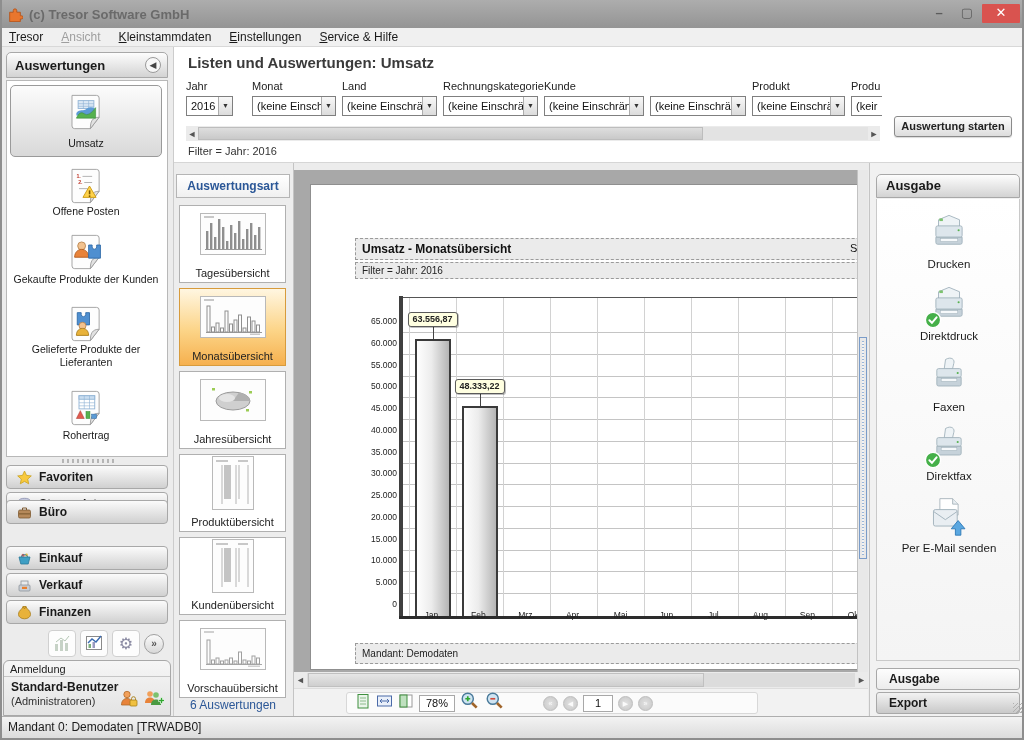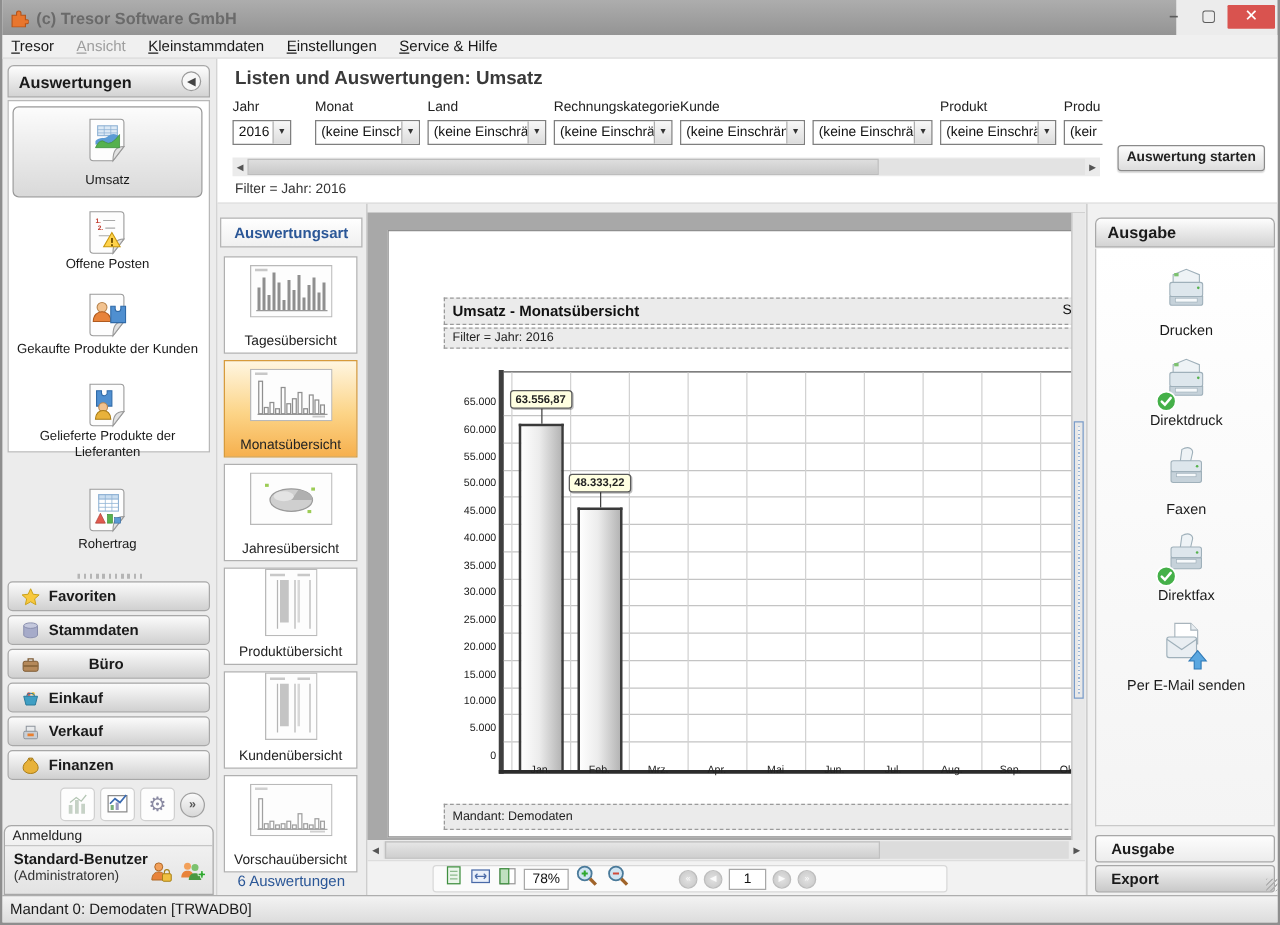--- a/index.html
+++ b/index.html
@@ -1,41 +1,41 @@
 <!DOCTYPE html>
 <html style="--accent-orange: #f6b04e; --header-blue: #2b5797; --close-red: #d9534f; --callout-bg: #ffffe1;"><head>
 <meta charset="utf-8">
 <style>
   * { margin:0; padding:0; box-sizing:border-box; }
   html,body { width:1024px; height:740px; font-family:"Liberation Sans","DejaVu Sans",sans-serif; }
   .window { position:relative; width:1024px; height:740px; background:#ececec; overflow:hidden;
             border:2px solid #8e8e8e; border-top:none; }
   
-  .titlebar { position:absolute; left:-2px; top:0; width:941px; height:28px;
+  .titlebar { position:absolute; left:-2px; top:0; width:1024px; height:28px;
               background:linear-gradient(#adadad,#949494); display:flex; align-items:center; }
   .titlebar .apptitle { color:#6a6a6a; font-weight:bold; font-size:13px; margin-left:6px; }
   .titlebar .wintitle { position:absolute; left:50%; transform:translateX(-50%); color:#6a6a6a; font-weight:bold; font-size:13px; }
   .appicon { width:16px; height:16px; margin-left:7px; }
   .winbtn { position:absolute; top:4px; width:22px; height:19px; text-align:center; line-height:17px;
             color:#5c5c5c; font-size:13px; font-weight:bold; cursor:default; }
   .winbtn.close { width:38px; background:var(--close-red,#d9534f); color:#fff; border-radius:1px; }
   
   .menubar { position:absolute; left:-2px; top:28px; width:1024px; height:19px; background:#f0f0f0;
              border-bottom:1px solid #d8d8d8; display:flex; align-items:center; font-size:12px; }
   .menu-item { padding:1px 9px; color:#1a1a1a; }
   .menu-item.disabled { color:#9e9e9e; }
   .menu-item u { text-decoration:underline; }
   
   .sidebar { position:absolute; left:0; top:47px; width:172px; height:669px; background:#ececec; border-right:1px solid #cccccc; }
   .sb-header { position:absolute; left:4px; top:5px; width:162px; height:26px; border:1px solid #a8a8a8;
                border-radius:5px 5px 0 0; background:linear-gradient(#fdfdfd,#d3d3d3); display:flex; align-items:center; }
   .sb-header span.t { font-size:13px; font-weight:bold; color:#1a1a1a; margin-left:8px; flex:1; }
   .collapse-btn { width:16px; height:16px; border:1px solid #9a9a9a; border-radius:50%; background:#f7f7f7;
                   font-size:9px; line-height:14px; text-align:center; color:#444; margin-right:6px; }
-  .sb-panel { position:absolute; left:4px; top:33px; width:162px; height:282px; background:#ffffff; border:1px solid #b8b8b8; }
+  .sb-panel { position:absolute; left:4px; top:33px; width:162px; height:377px; background:#ffffff; border:1px solid #b8b8b8; }
   .sb-item { position:absolute; left:2px; width:154px; text-align:center; }
   .sb-item .lbl { font-size:10.5px; color:#1a1a1a; line-height:1.25; }
   .sb-item.selected { left:3px; width:152px; border:1px solid #9a9a9a; border-radius:5px;
                       background:linear-gradient(#fcfcfc,#d9d9d9); padding:5px 0 6px 0; }
   .sb-splitter { position:absolute; left:60px; top:412px; width:52px; height:4px;
                  background:repeating-linear-gradient(90deg,#b5b5b5 0 2px,transparent 2px 5px); }
   .sb-section { position:absolute; left:4px; width:162px; height:24px; border:1px solid #a8a8a8; border-radius:4px;
                 background:linear-gradient(#fbfbfb,#d0d0d0); display:flex; align-items:center; }
   .sb-section .ic { margin:0 7px 0 10px; display:flex; }
   .sb-section .lbl { font-size:12px; font-weight:bold; color:#1a1a1a; }
@@ -241,21 +241,21 @@
         </div>
         <div class="sb-section" style="top: 445px;">
           <div class="ic">
             <svg width="15" height="15" viewBox="0 0 15 15">
               <path d="M2 3.5 v7.5 c0 1.2 2.5 2.2 5.5 2.2 s5.5 -1 5.5 -2.2 V3.5" fill="#a6abc9" stroke="#8a8fae" stroke-width=".8"></path>
               <ellipse cx="7.5" cy="3.5" rx="5.5" ry="2.2" fill="#c4c8dd" stroke="#8a8fae" stroke-width=".8"></ellipse>
             </svg>
           </div>
           <div class="lbl">Stammdaten</div>
         </div>
-        <div class="sb-section" style="top: 472px; gap: 32px;">
+        <div class="sb-section" style="top: 453px;">
           <div class="ic">
             <svg width="15" height="15" viewBox="0 0 15 15">
               <path d="M5.5 5 v-2 h4 v2" fill="none" stroke="#7d5a33" stroke-width="1"></path>
               <rect x="1.5" y="5" width="12" height="8" rx="1.5" fill="#b5895a" stroke="#7d5a33" stroke-width=".8"></rect>
               <rect x="1.5" y="8" width="12" height="1.6" fill="#8f6a3e"></rect>
             </svg>
           </div>
           <div class="lbl">Büro</div>
         </div>
         <div class="sb-section" style="top: 499px;">

